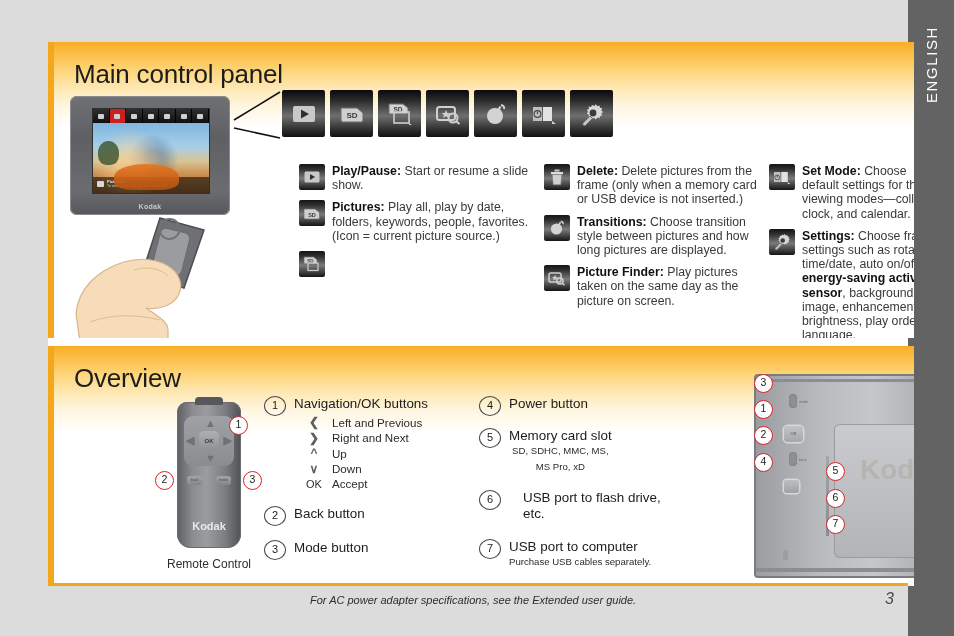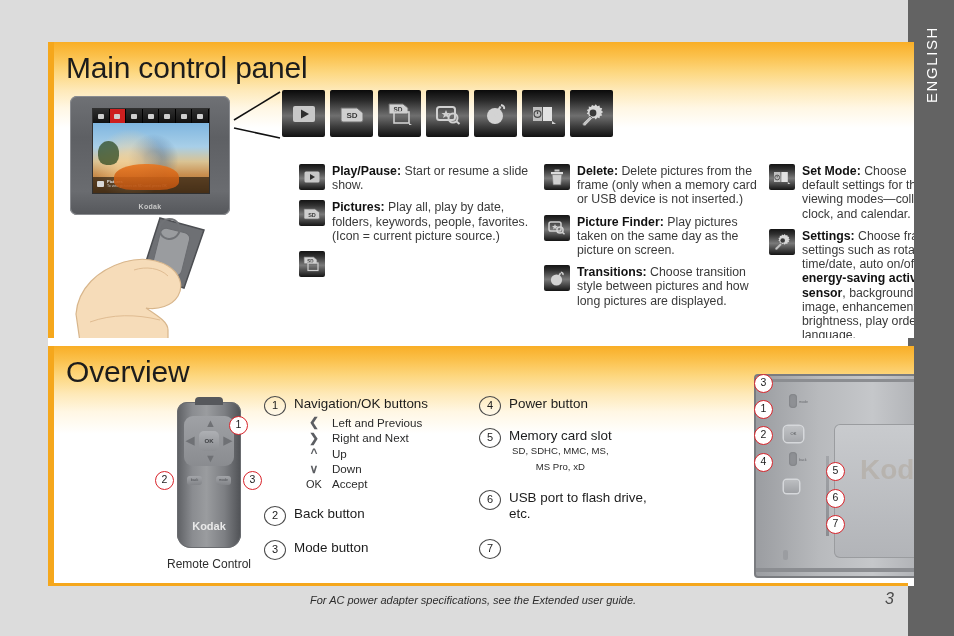--- a/index.html
+++ b/index.html
@@ -42,22 +42,22 @@
     border-left:6px solid #f5a71c;
   }
   .sec-gap{
     position:absolute;left:0;top:296px;width:860px;height:8px;background:#ffffff;
   }
   .bottom-rule{
     position:absolute;left:0;top:541px;width:860px;height:3px;background:#f5a71c;
   }
 
   h1.sec-title{
-    margin:0;position:absolute;left:12px;top:9px;
-    font-size:30px;font-weight:400;color:#1c1c1c;
+    margin:8px;position:absolute;left:12px;top:9px;
+    font-size:26px;font-weight:400;color:#1c1c1c;
     font-family:"Liberation Sans",sans-serif;letter-spacing:-0.2px;
   }
 
   
   .frame-dev{
     position:absolute;left:16px;top:54px;width:160px;height:119px;
     background:linear-gradient(to bottom,#6f7175,#5e6064 35%,#6a6c70 80%,#55575b);
     border-radius:7px;box-shadow:inset 0 0 0 1px #8a8c90;
   }
   .frame-screen{
@@ -347,38 +347,38 @@
               <svg width="14" height="17" viewBox="0 0 14 17">
                   <rect x="4.5" y="0.5" width="5" height="2" fill="#c9c9c9"></rect>
                   <rect x="1" y="3" width="12" height="2.2" fill="#dcdcdc"></rect>
                   <path d="M2.2 5.6 h9.6 l-1 10.2 H3.2 Z" fill="#d0d0d0" stroke="#7a7a7a" stroke-width=".6"></path>
                 </svg>
             </div>
             <div class="item-tx"><b>Delete:</b><span> Delete pictures from the frame (only when a memory card or USB device is not inserted.)</span></div>
           </div>
           <div class="item">
             <div class="item-ic">
+              <svg width="17" height="17" viewBox="0 0 17 17">
+                  <circle cx="7.5" cy="10" r="5.6" fill="#d3d3d3"></circle>
+                  <path d="M7.5 10 L11.5 3.2" stroke="#d3d3d3" stroke-width="1.6"></path>
+                  <path d="M11.8 2.2 q2.8 .7 2.1 2.8" stroke="#d3d3d3" stroke-width="1.5" fill="none"></path>
+                </svg>
+            </div>
+            <div class="item-tx"><b>Transitions:</b><span> Choose transition style between pictures and how long pictures are displayed.</span></div>
+          </div>
+          <div class="item">
+            <div class="item-ic">
               <svg width="18" height="15" viewBox="0 0 18 15">
                   <rect x="1" y="2" width="12" height="9" rx="1.8" fill="none" stroke="#d0d0d0" stroke-width="1.5"></rect>
                   <polygon points="7,4 7.9,6 10,6 8.3,7.4 9,9.4 7,8.2 5,9.4 5.7,7.4 4,6 6.1,6" fill="#d0d0d0"></polygon>
                   <circle cx="12" cy="10" r="3.1" fill="none" stroke="#d0d0d0" stroke-width="1.5"></circle>
                   <line x1="14" y1="12" x2="16.5" y2="14.2" stroke="#d0d0d0" stroke-width="1.5"></line>
                 </svg>
             </div>
             <div class="item-tx"><b>Picture Finder:</b><span> Play pictures taken on the same day as the picture on screen.</span></div>
-          </div>
-          <div class="item">
-            <div class="item-ic">
-              <svg width="17" height="17" viewBox="0 0 17 17">
-                  <circle cx="7.5" cy="10" r="5.6" fill="#d3d3d3"></circle>
-                  <path d="M7.5 10 L11.5 3.2" stroke="#d3d3d3" stroke-width="1.6"></path>
-                  <path d="M11.8 2.2 q2.8 .7 2.1 2.8" stroke="#d3d3d3" stroke-width="1.5" fill="none"></path>
-                </svg>
-            </div>
-            <div class="item-tx"><b>Transitions:</b><span> Choose transition style between pictures and how long pictures are displayed.</span></div>
           </div>
         </div>
 
         <div class="col c3">
           <div class="item">
             <div class="item-ic">
               <svg width="18" height="14" viewBox="0 0 18 14">
                   <rect x="1" y="2" width="6.5" height="10" fill="#bfbfbf"></rect>
                   <rect x="8.3" y="2" width="6.5" height="10" fill="#e2e2e2"></rect>
                   <circle cx="4.2" cy="7.5" r="2.4" fill="none" stroke="#4a4a4a" stroke-width=".9"></circle>
@@ -475,24 +475,28 @@
         <div class="ov-item" style="margin-top:12px;">
           <div class="ov-num">5</div>
           <div>
             <div class="ov-body">Memory card slot</div>
             <div class="ov-sub">SD, SDHC, MMC, MS,</div>
             <div class="ov-sub" style="margin-top:3px;">MS Pro, xD</div>
           </div>
         </div>
         <div class="ov-item" style="margin-top:17px;">
           <div class="ov-num">6</div>
-          <div class="ov-body" style="max-width:140px;">USB port to flash drive, etc.</div>
+          <div class="ov-body" style="max-width:140px;margin-left:14px;">USB port to flash drive, etc.</div>
         </div>
         <div class="ov-item" style="margin-top:17px;">
           <div class="ov-num">7</div>
+          <div>
+            <div class="ov-body">USB port to computer</div>
+            <div class="ov-sub">Purchase USB cables separately.</div>
+          </div>
         </div>
       </div>
 
       <div class="backdev">
         <div class="bd-topline"></div>
         <div class="inset"></div>
         <div class="brand">Kodak</div>
         <div class="bd-slot" style="top:18px;"></div>
         <div class="bd-lbl" style="top:24px;">mode</div>
         <div class="bd-ok">OK</div>

